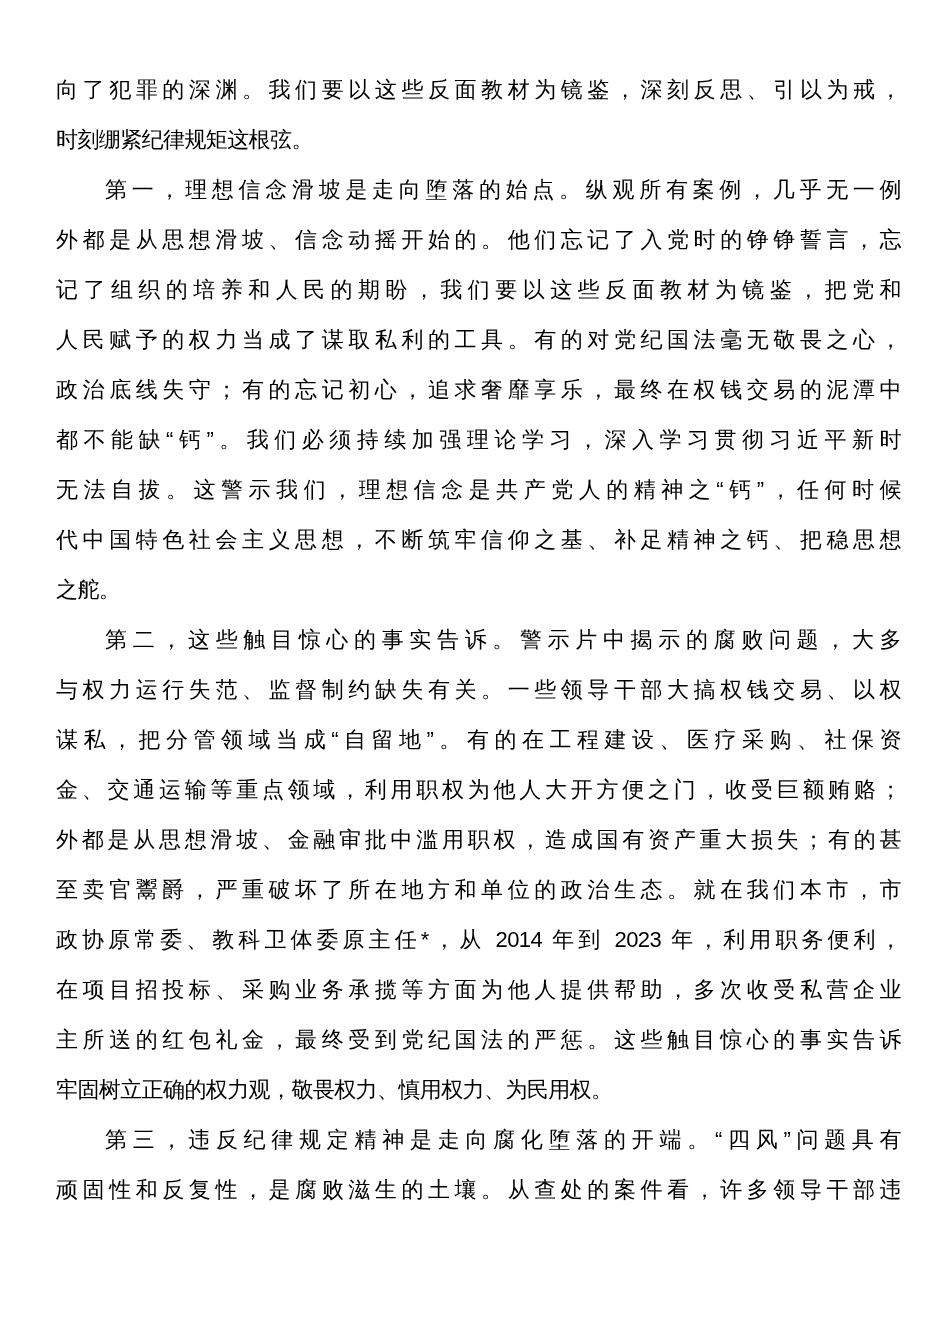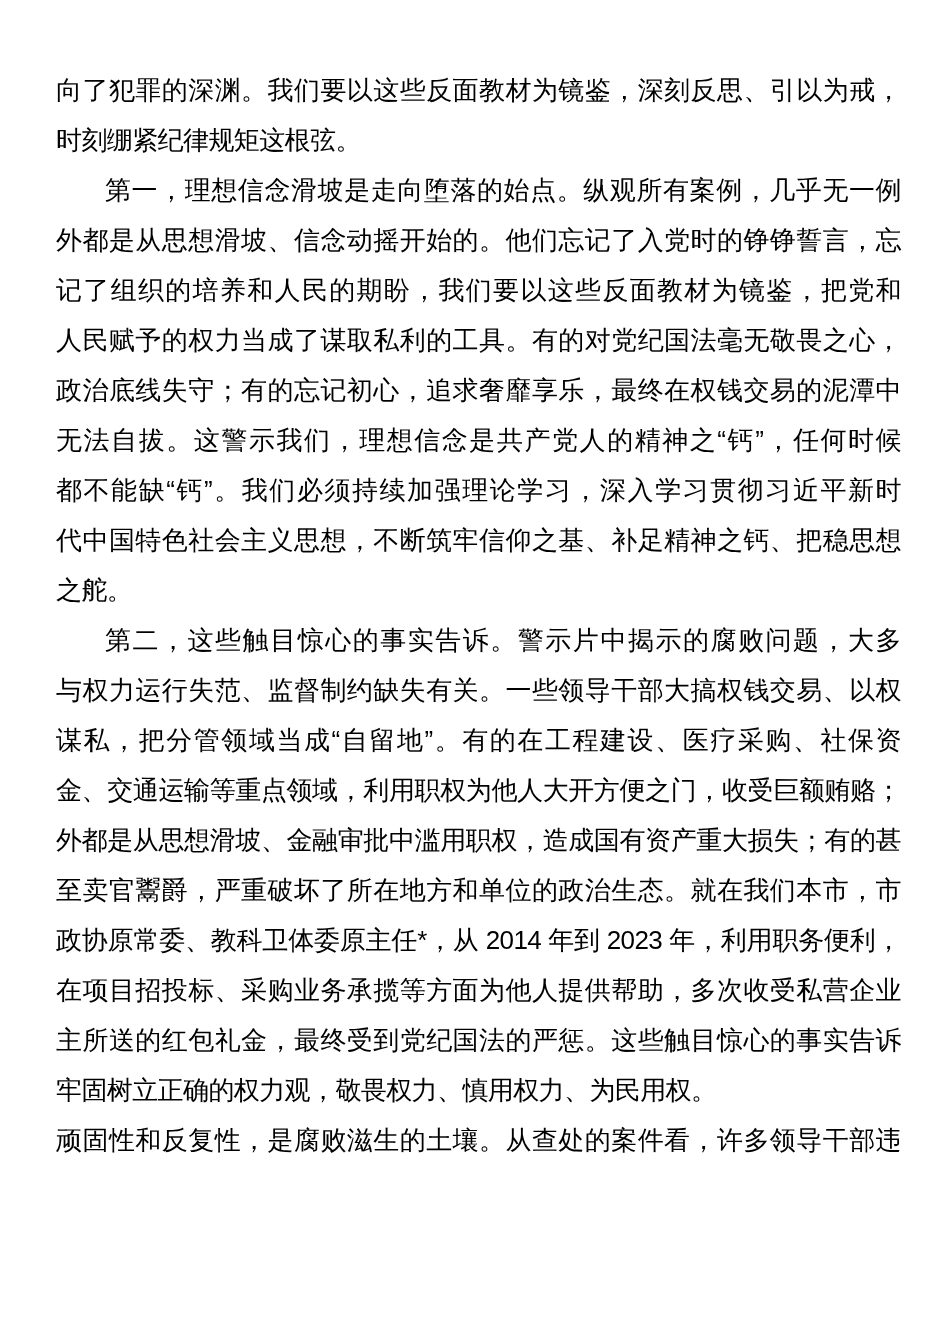--- a/index.html
+++ b/index.html
@@ -14,21 +14,21 @@
     background: #ffffff;
     overflow: hidden;
     font-family: "Liberation Sans", sans-serif;
   }
   .text-area {
     position: absolute;
     left: 56px;
     top: 65px;
     width: 845px;
     color: #000000;
-    font-size: 26px;
+    font-size: 22px;
     line-height: 50px;
     letter-spacing: -0.6px;
   }
   .line {
     height: 50px;
     overflow: visible;
   }
   .line.justify {
     text-align: justify;
     text-align-last: justify;
@@ -42,29 +42,30 @@
 
 <div class="page" style="background: rgb(255, 255, 255);">
   <div class="text-area" id="doc-text" style="color: rgb(0, 0, 0);">
       <div class="line justify">向了犯罪的深渊。我们要以这些反面教材为镜鉴，深刻反思、引以为戒，</div>
       <div class="line">时刻绷紧纪律规矩这根弦。</div>
       <div class="line justify indent">第一，理想信念滑坡是走向堕落的始点。纵观所有案例，几乎无一例</div>
       <div class="line justify">外都是从思想滑坡、信念动摇开始的。他们忘记了入党时的铮铮誓言，忘</div>
       <div class="line justify">记了组织的培养和人民的期盼，我们要以这些反面教材为镜鉴，把党和</div>
       <div class="line justify">人民赋予的权力当成了谋取私利的工具。有的对党纪国法毫无敬畏之心，</div>
       <div class="line justify">政治底线失守；有的忘记初心，追求奢靡享乐，最终在权钱交易的泥潭中</div>
+      <div class="line justify">都不能缺“钙”。我们必须持续加强理论学习，深入学习贯彻习近平新时</div>
       <div class="line justify">无法自拔。这警示我们，理想信念是共产党人的精神之“钙”，任何时候</div>
-      <div class="line justify">都不能缺“钙”。我们必须持续加强理论学习，深入学习贯彻习近平新时</div>
       <div class="line justify">代中国特色社会主义思想，不断筑牢信仰之基、补足精神之钙、把稳思想</div>
       <div class="line">之舵。</div>
       <div class="line justify indent">第二，这些触目惊心的事实告诉。警示片中揭示的腐败问题，大多</div>
       <div class="line justify">与权力运行失范、监督制约缺失有关。一些领导干部大搞权钱交易、以权</div>
       <div class="line justify">谋私，把分管领域当成“自留地”。有的在工程建设、医疗采购、社保资</div>
       <div class="line justify">金、交通运输等重点领域，利用职权为他人大开方便之门，收受巨额贿赂；</div>
       <div class="line justify">外都是从思想滑坡、金融审批中滥用职权，造成国有资产重大损失；有的甚</div>
       <div class="line justify">至卖官鬻爵，严重破坏了所在地方和单位的政治生态。就在我们本市，市</div>
       <div class="line justify">政协原常委、教科卫体委原主任*，从 2014 年到 2023 年，利用职务便利，</div>
       <div class="line justify">在项目招投标、采购业务承揽等方面为他人提供帮助，多次收受私营企业</div>
       <div class="line justify">主所送的红包礼金，最终受到党纪国法的严惩。这些触目惊心的事实告诉</div>
       <div class="line">牢固树立正确的权力观，敬畏权力、慎用权力、为民用权。</div>
+      <div class="line justify indent">第三，违反纪律规定精神是走向腐化堕落的开端。“四风”问题具有</div>
       <div class="line justify">顽固性和反复性，是腐败滋生的土壤。从查处的案件看，许多领导干部违</div>
     </div>
 </div>
 
 </body></html>

